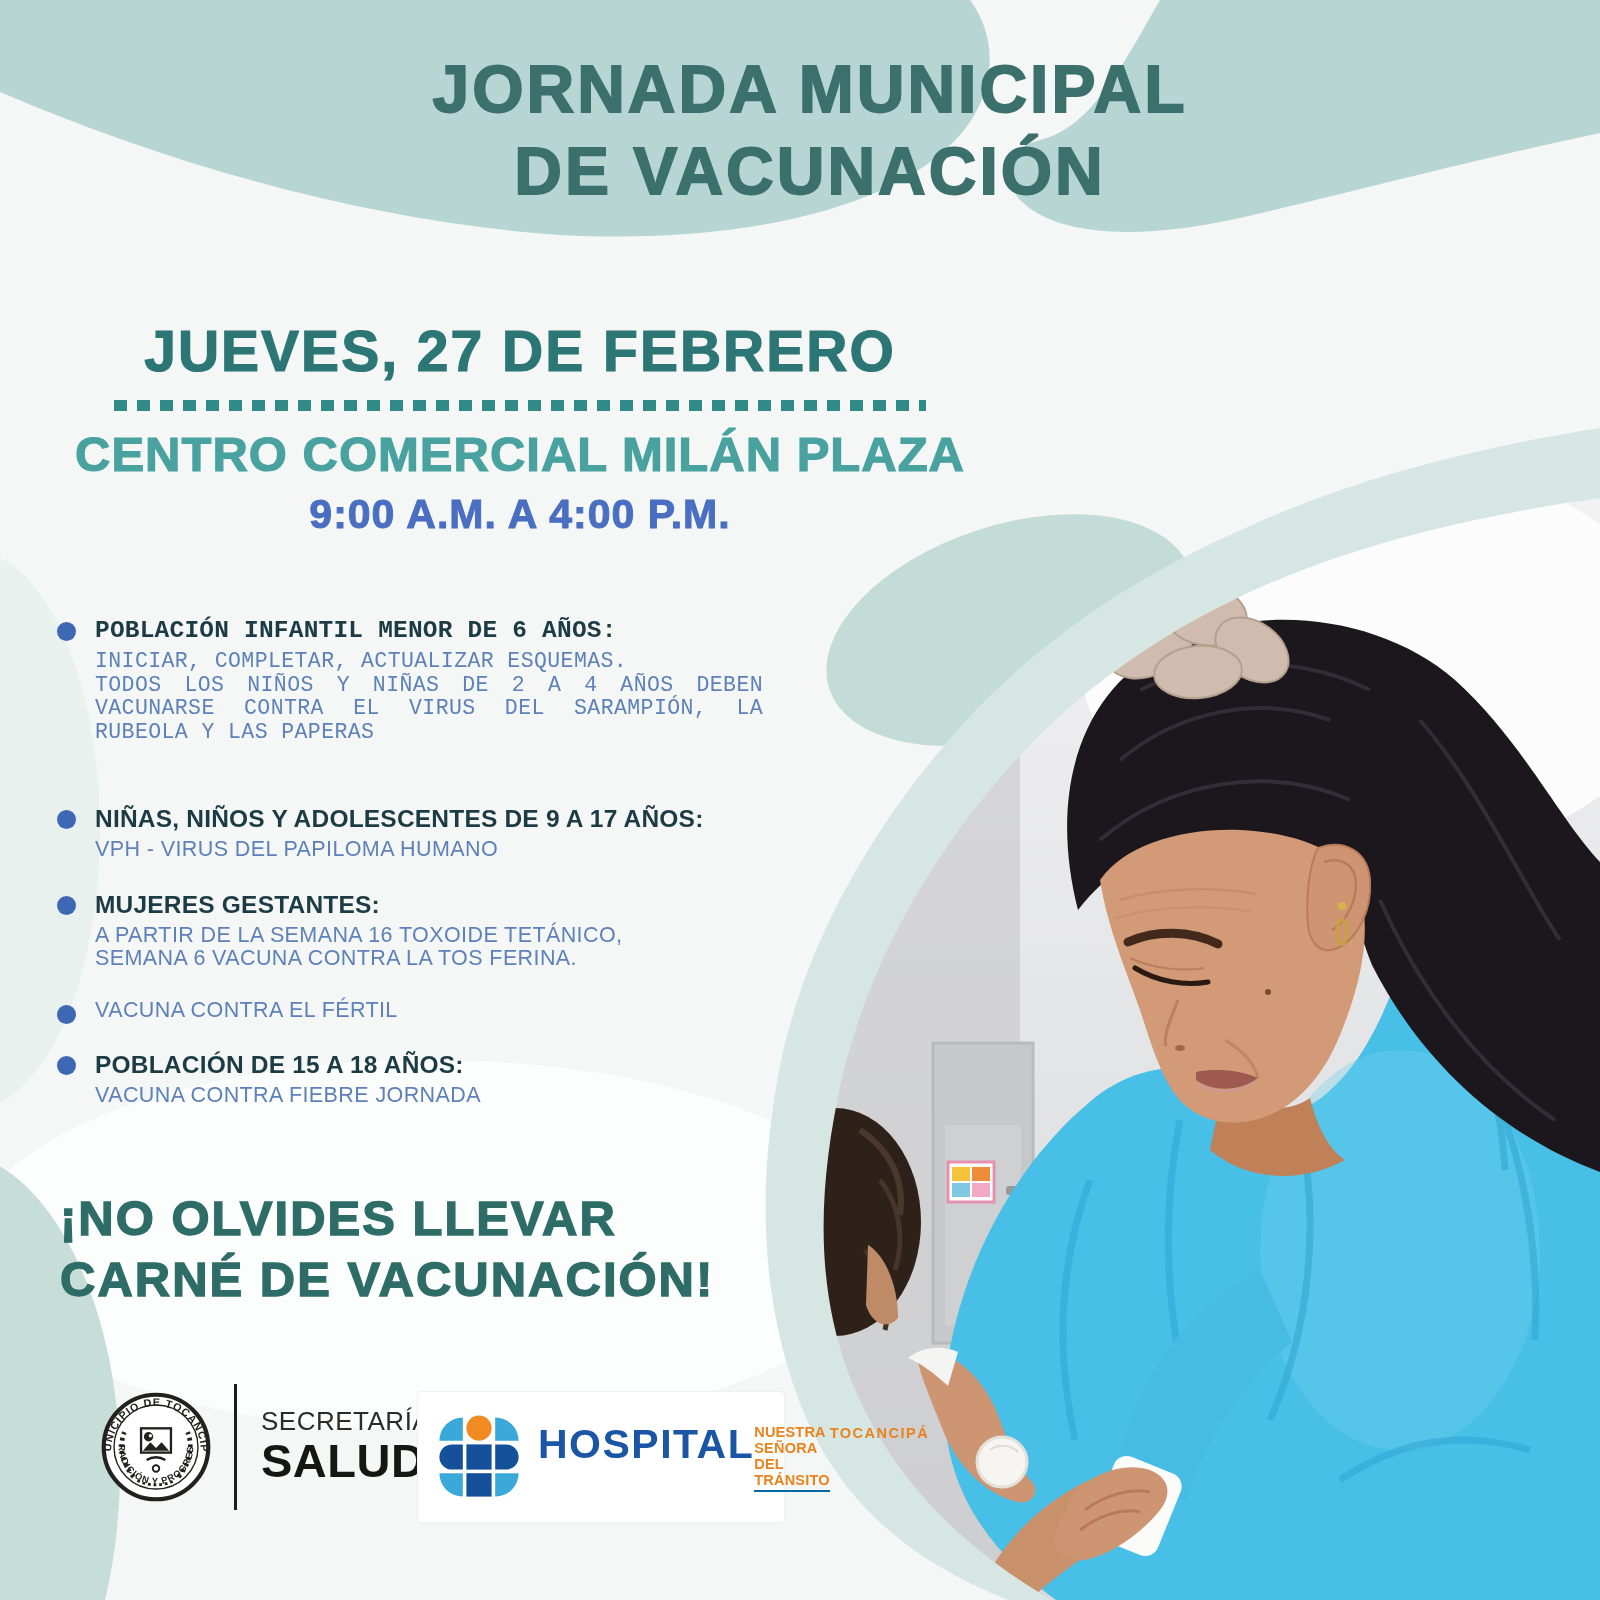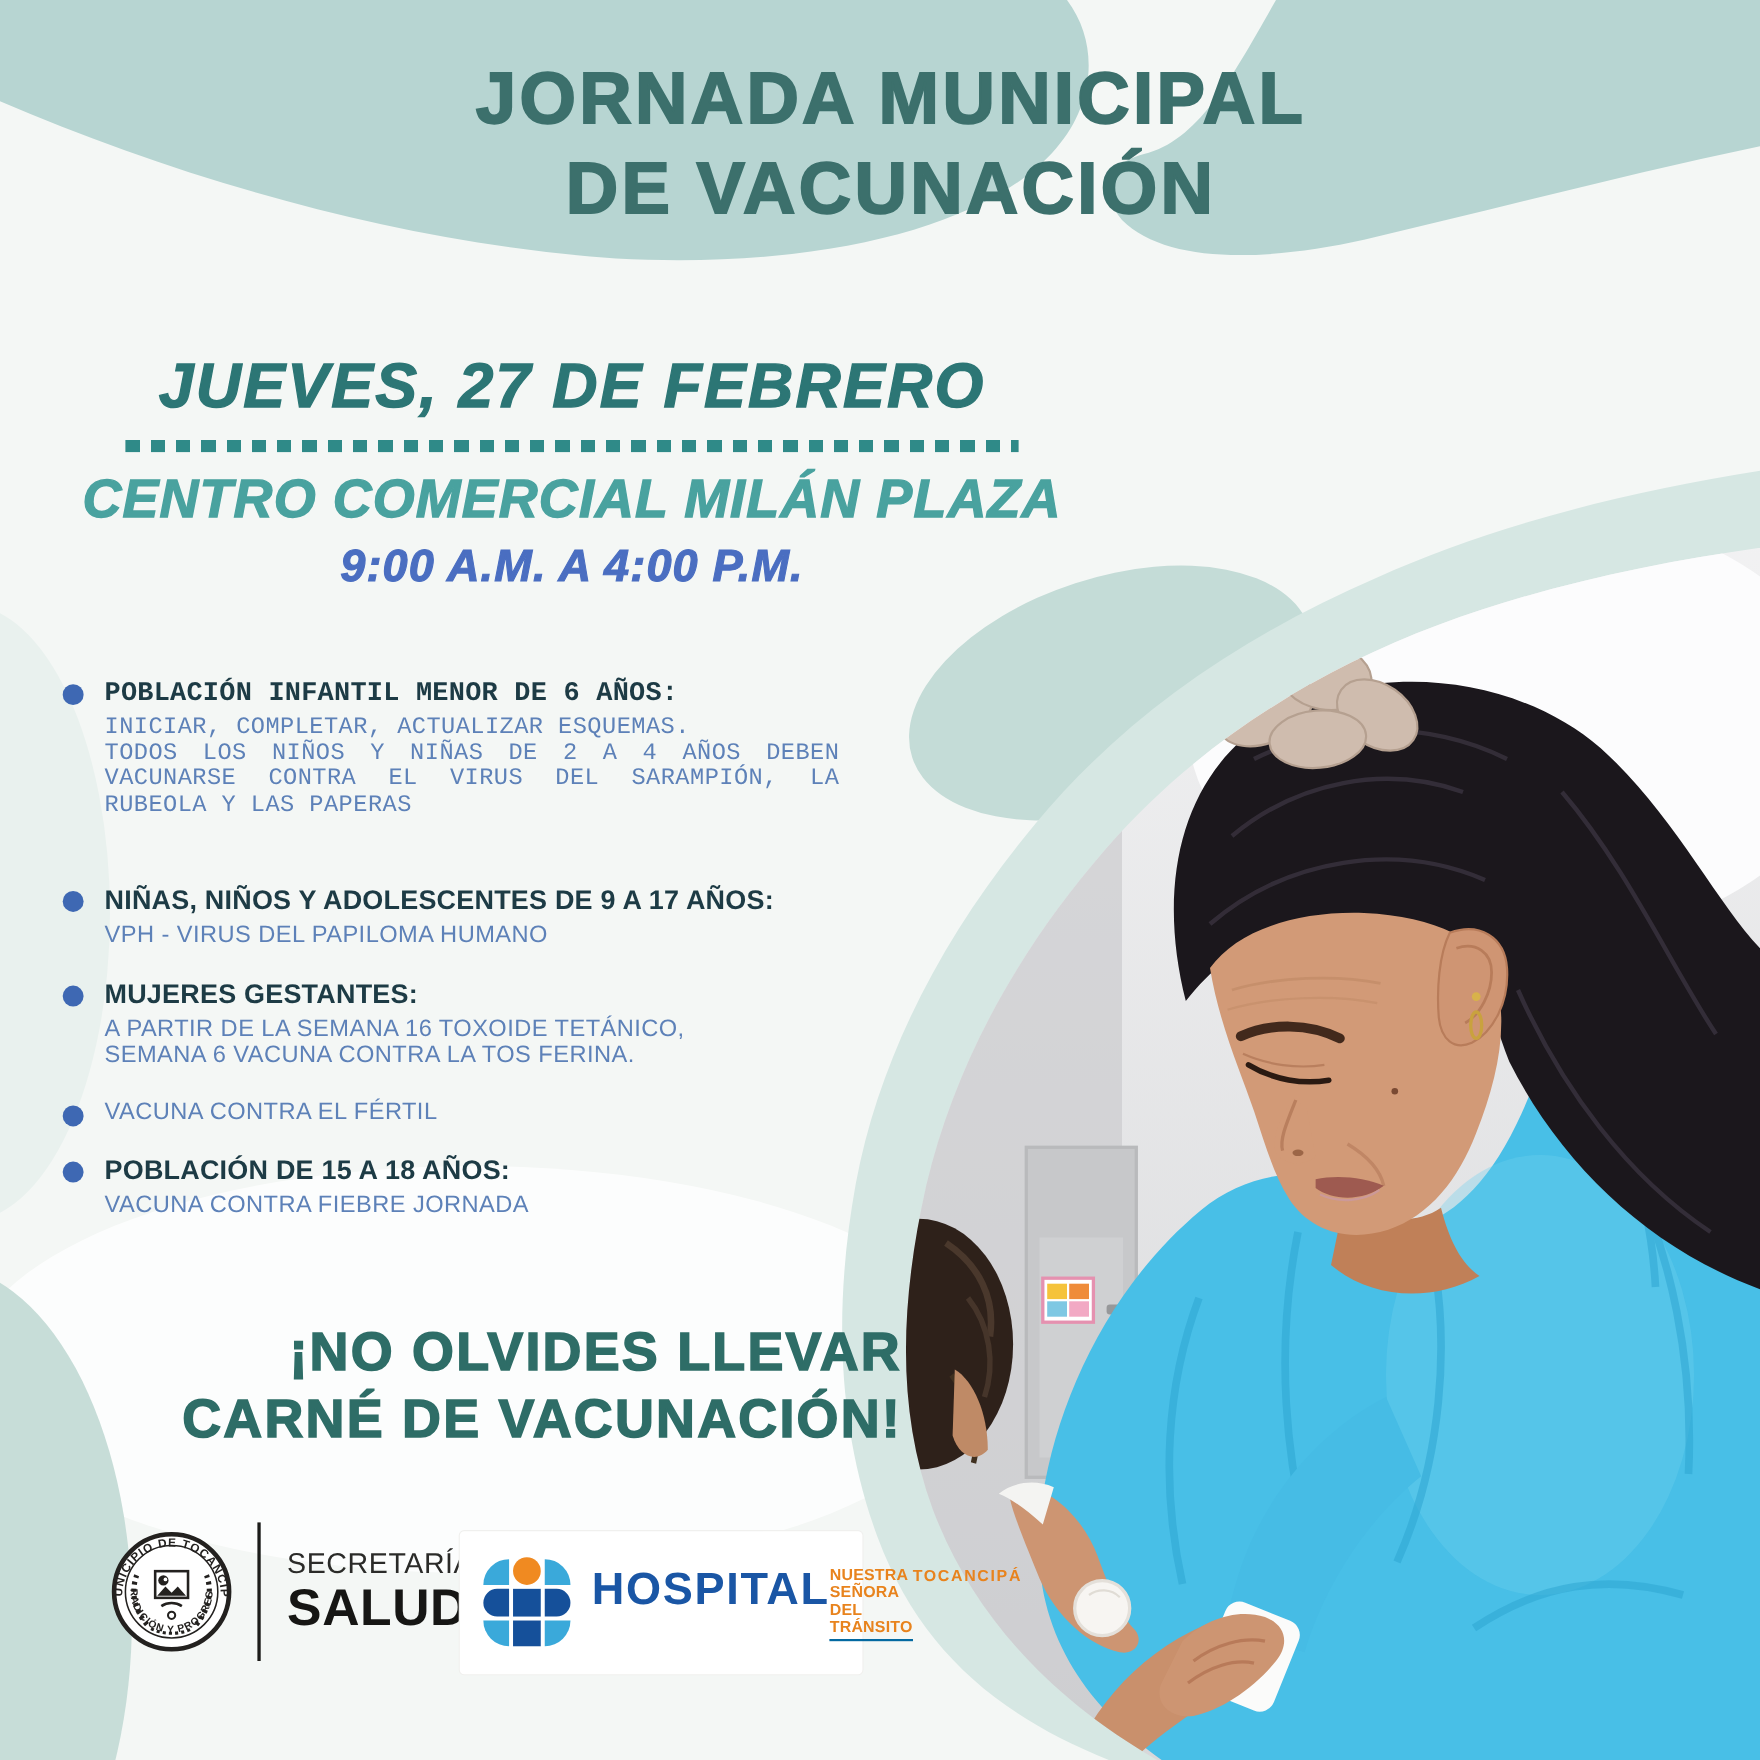--- a/index.html
+++ b/index.html
@@ -7,21 +7,21 @@
        font-family:"Liberation Sans",sans-serif;}
   .poster{position:relative;width:1600px;height:1600px;background:#f4f7f5;overflow:hidden;}
   .bg-art{position:absolute;inset:0;z-index:0;}
   .layer{position:absolute;z-index:2;}
 
   
   .title{top:48px;left:20px;width:1580px;text-align:center;color:#3c706c;
          font-weight:bold;font-size:66px;line-height:82px;letter-spacing:3px;
          -webkit-text-stroke:1.8px #3c706c;}
   
-  .schedule{top:318px;left:60px;width:920px;text-align:center;font-style:italic;}
+  .schedule{top:318px;left:60px;width:920px;text-align:center;}
   .date{font-size:57px;font-weight:bold;color:#2c7675;letter-spacing:2px;
         -webkit-text-stroke:1.2px #2c7675;}
   .dots{margin:16px auto 0;width:812px;height:11px;
         background:repeating-linear-gradient(90deg,#2f8a88 0 13px,transparent 13px 23px);}
   .location{margin-top:15px;font-size:49px;font-weight:bold;color:#49a29f;letter-spacing:1px;
         -webkit-text-stroke:1.2px #49a29f;}
   .time{margin-top:9px;font-size:41px;font-weight:bold;color:#4a6ec1;letter-spacing:1px;
         -webkit-text-stroke:1px #4a6ec1;}
 
   
@@ -29,22 +29,22 @@
   .groups li{position:relative;margin:0 0 28px 0;}
   .groups li.first{margin-bottom:60px;font-family:Liberation Mono, monospace;}
   .bullet{position:absolute;left:-38px;top:6px;width:19px;height:19px;border-radius:50%;
           background:#3e68b3;}
   .groups h3{margin:0 0 4px 0;font-size:24.5px;line-height:30px;font-weight:bold;
              color:#1d3b45;letter-spacing:.2px;}
   .groups p{margin:0;font-size:21.5px;line-height:23.5px;color:#5d81b8;letter-spacing:.4px;}
   .groups p.justify{text-align:justify;}
 
   
-  .reminder{top:1188px;left:60px;width:760px;text-align:right;color:#2e6d67;
-            font-size:49px;line-height:61px;font-weight:bold;letter-spacing:2px;margin-top:11px;
+  .reminder{top:1188px;left:60px;width:760px;text-align:left;color:#2e6d67;
+            font-size:49px;line-height:61px;font-weight:bold;letter-spacing:2px;
             -webkit-text-stroke:1.4px #2e6d67;}
 
   
   .footer-left{top:1384px;left:100px;display:flex;align-items:center;}
   .divider{width:3px;height:126px;background:#1c1c1a;margin:0 24px 0 22px;}
   .secretaria .l1{font-size:26px;color:#2b2b29;letter-spacing:.5px;line-height:28px;}
   .secretaria .l2{font-size:47px;font-weight:bold;color:#161614;letter-spacing:.5px;line-height:52px;}
 
   .hospital-card{top:1392px;left:418px;width:366px;height:130px;background:#ffffff;
                  border-radius:4px;display:flex;align-items:center;box-shadow:0 0 0 1px #f0f0ee;}

